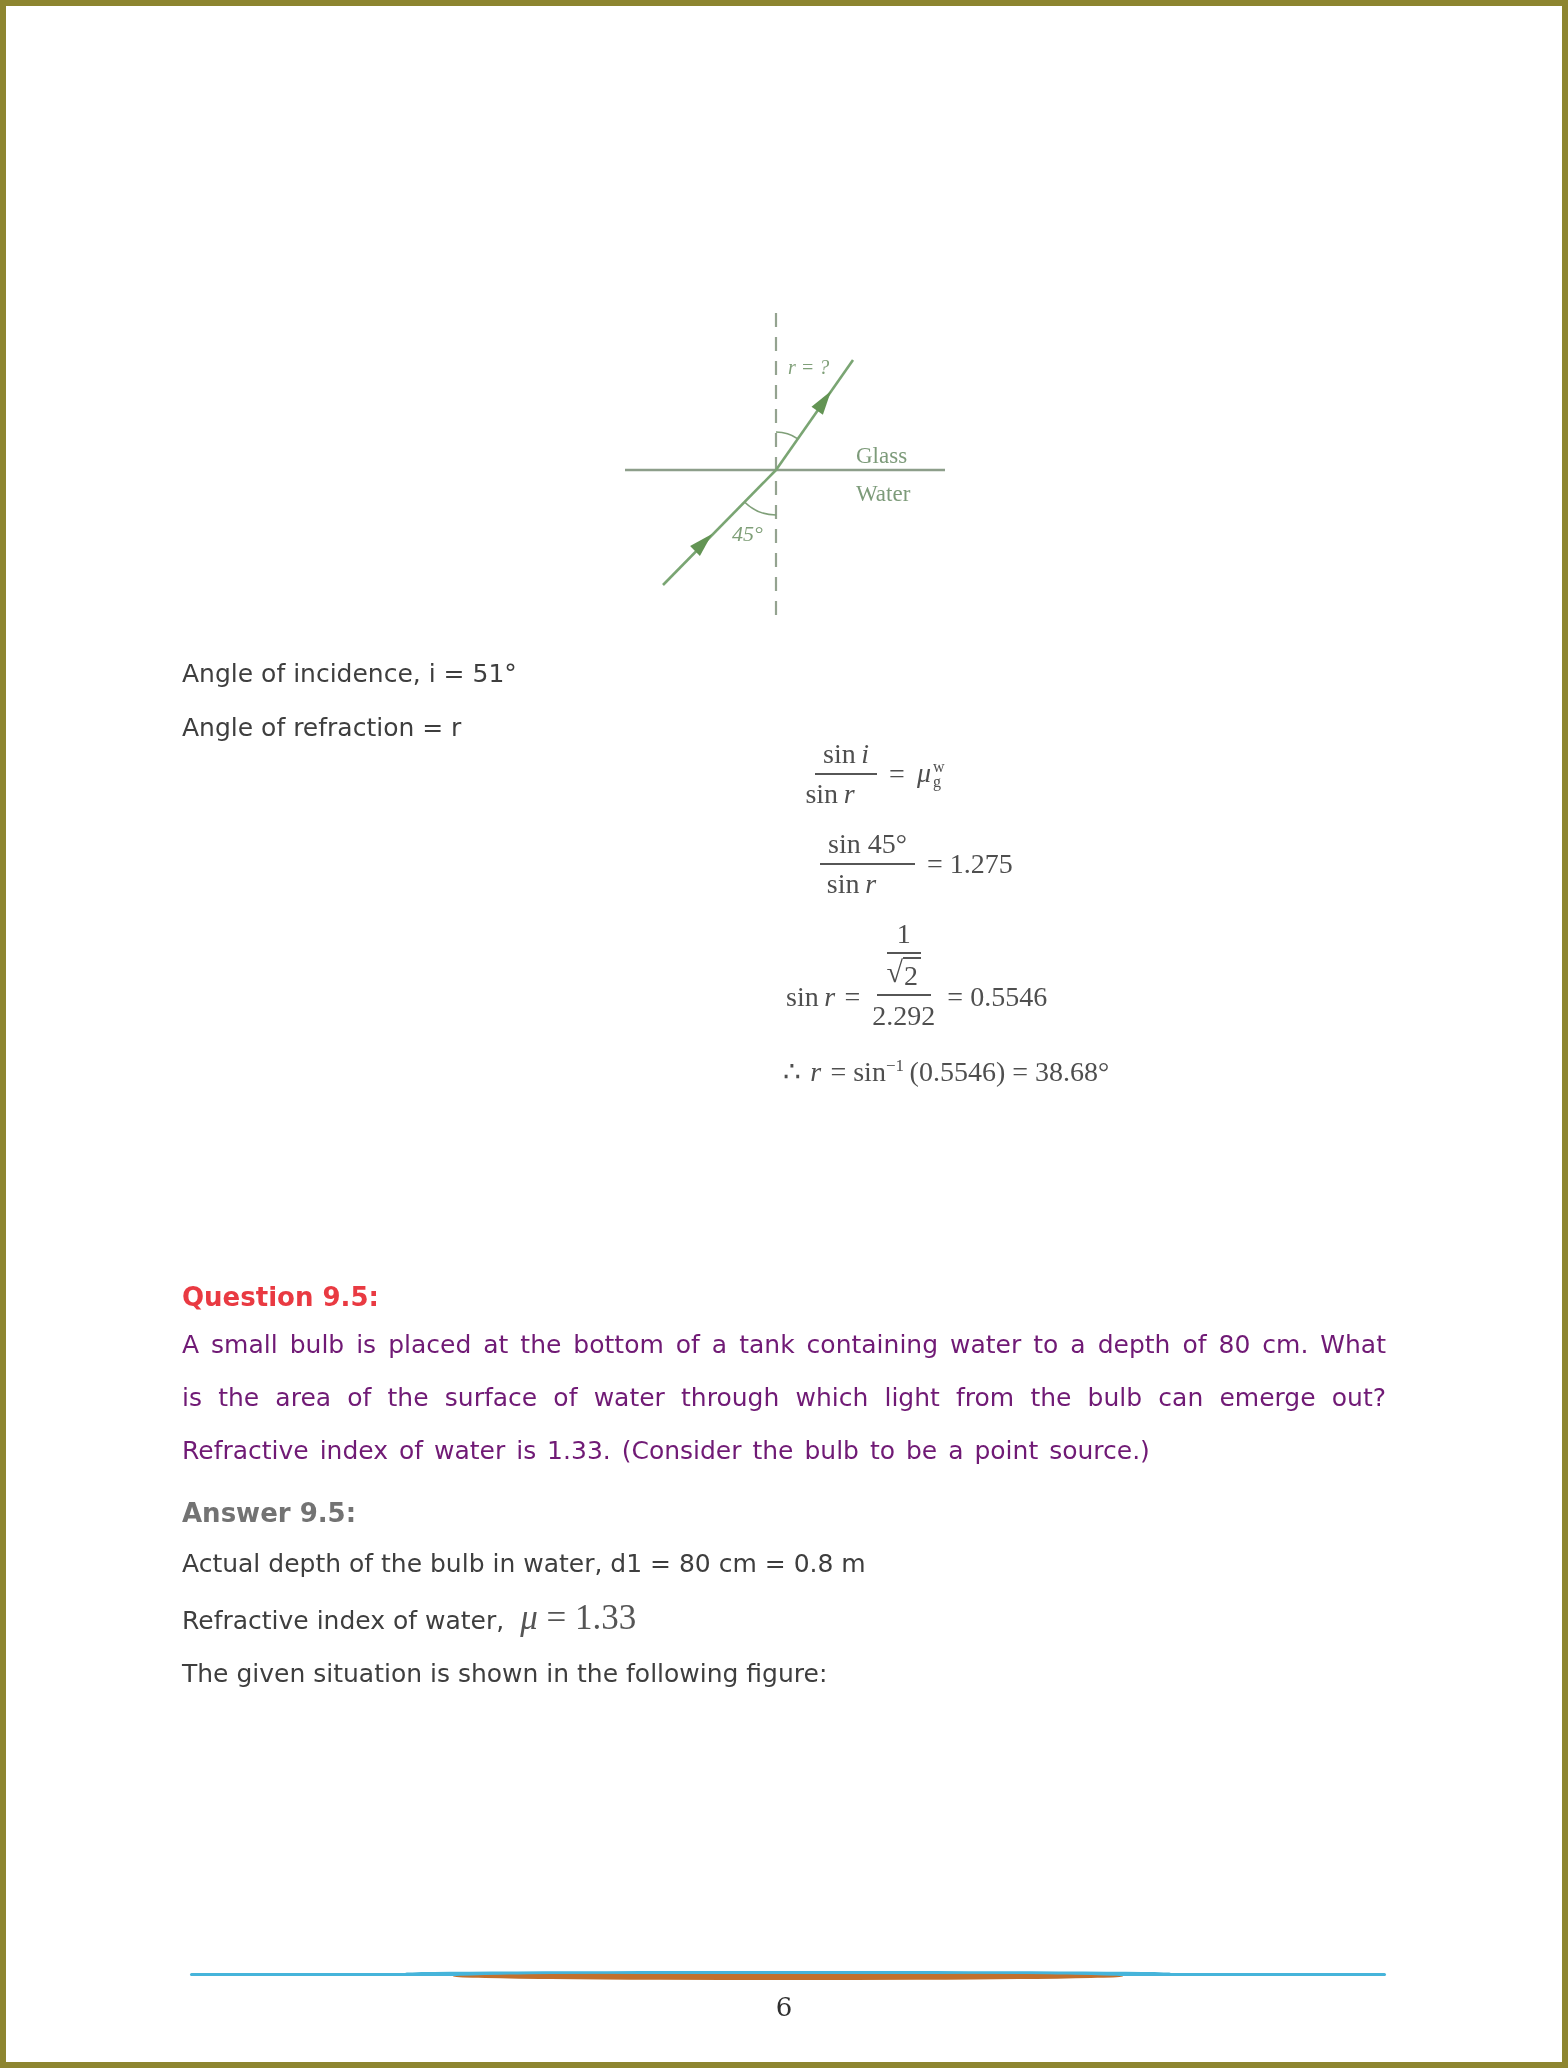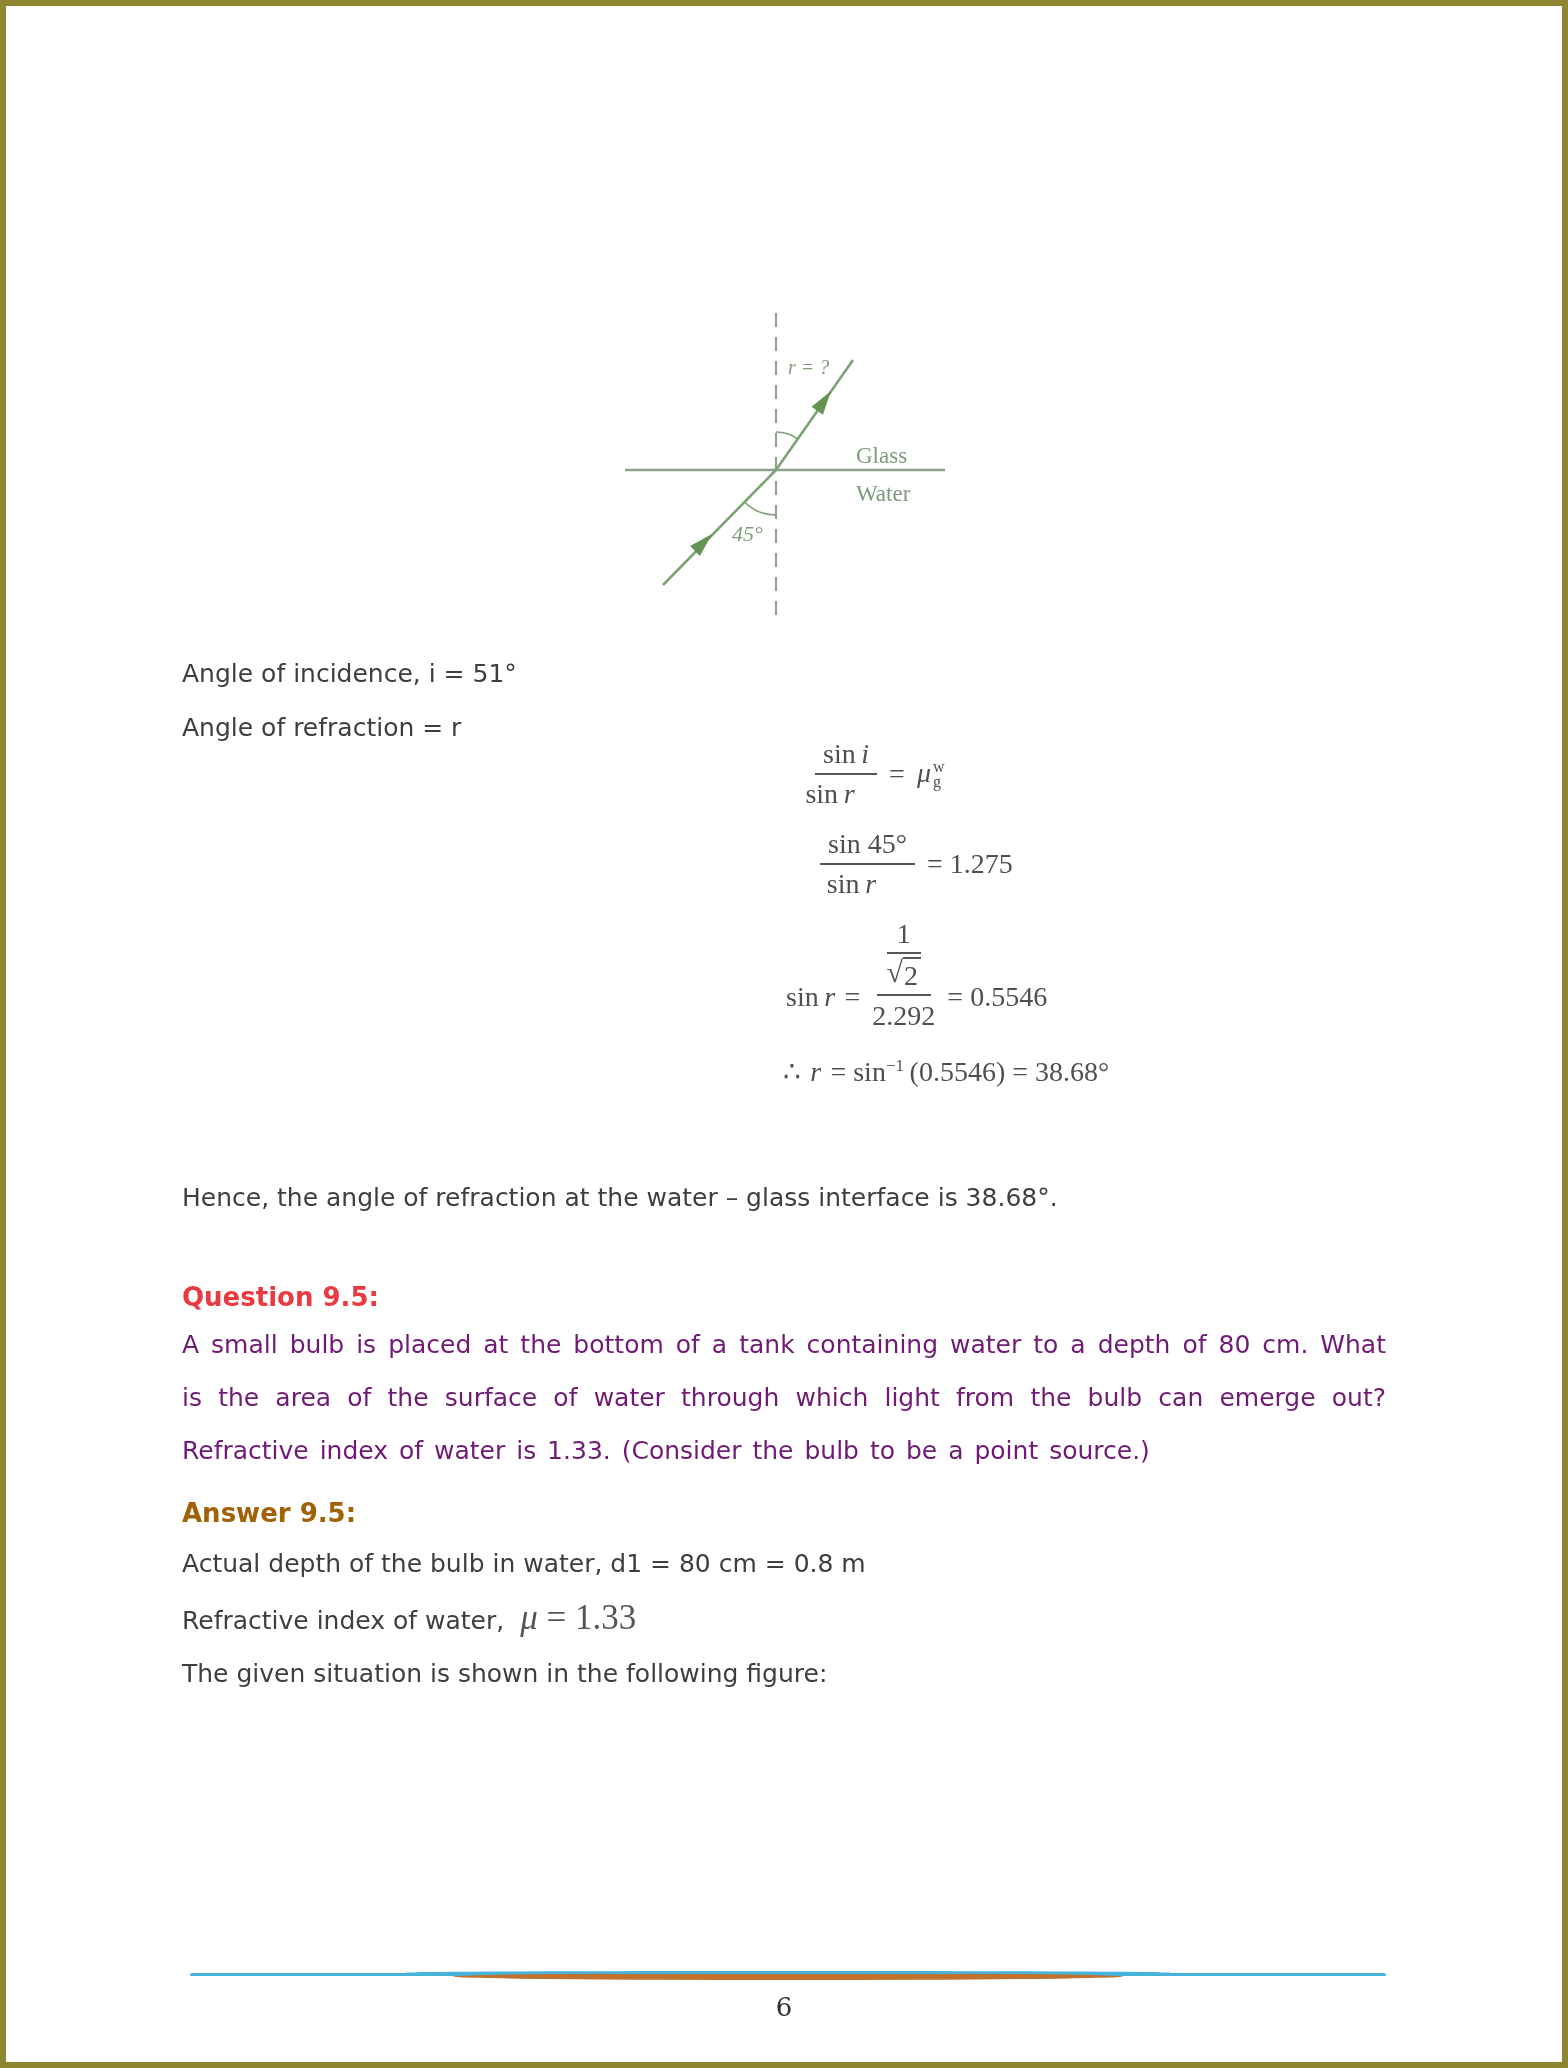--- a/index.html
+++ b/index.html
@@ -18,21 +18,21 @@
   }
   .abs { position:absolute; }
 
   
   .bodyline { font-size:25px; line-height:32px; color:#3e3e3e; white-space:nowrap; }
   .para {
     font-size:25px; line-height:53px; color:#701a75;
     text-align:justify; word-spacing:3px;
   }
   .q-heading { font-size:26px; font-weight:700; color:#e93a42; }
-  .a-heading { font-size:26px; font-weight:700; color:#a16207; }
+  .a-heading { font-size:26px; font-weight:700; color:#737373; }
 
   
   .math { font-family:"Liberation Serif","DejaVu Serif",serif; color:#4f4f4f; font-size:28px; }
   .math i { font-style:italic; }
   .mrow { display:flex; align-items:center; }
   .frac { display:inline-flex; flex-direction:column; text-align:center; vertical-align:middle; }
   .frac .num { border-bottom:2px solid #565656; padding:0 8px 3px;margin-left:32px; }
   .frac .den { padding-top:3px; }
   .gap-l { margin-left:12px; }
   .stack { display:inline-flex; flex-direction:column; font-size:16px; line-height:15px; vertical-align:middle; margin-left:2px; transform:translateY(-2px); }
@@ -134,21 +134,20 @@
       </span>
       <span class="bigden">2.292</span>
     </span>
     <span class="side gap-l">= 0.5546</span>
   </div>
 
   <div class="abs math" style="left:783px; top:1055px;">
     <span>∴</span> <i>r</i> <span>= sin</span><sup class="pow">−1</sup> <span>(0.5546) = 38.68°</span>
   </div>
 
-  <div class="abs bodyline" style="left:182px; top:1182px;">Hence, the angle of refraction at the water – glass interface is 38.68°.</div>
 
   <div class="abs q-heading" style="left:182px; top:1282px;">Question 9.5:</div>
   <div class="abs para" style="left:182px; top:1318px; width:1204px;">A small bulb is placed at the bottom of a tank containing water to a depth of 80 cm. What is the area of the surface of water through which light from the bulb can emerge out? Refractive index of water is 1.33. (Consider the bulb to be a point source.)</div>
 
   <div class="abs a-heading" style="left:182px; top:1498px;">Answer 9.5:</div>
   <div class="abs bodyline" style="left:182px; top:1548px;">Actual depth of the bulb in water, d1 = 80 cm = 0.8 m</div>
   <div class="abs bodyline" style="left:182px; top:1602px;">
     <span>Refractive index of water,</span><span class="inline-math"><i>μ</i><span> = 1.33</span></span>
   </div>
   <div class="abs bodyline" style="left:182px; top:1658px;">The given situation is shown in the following figure:</div>

